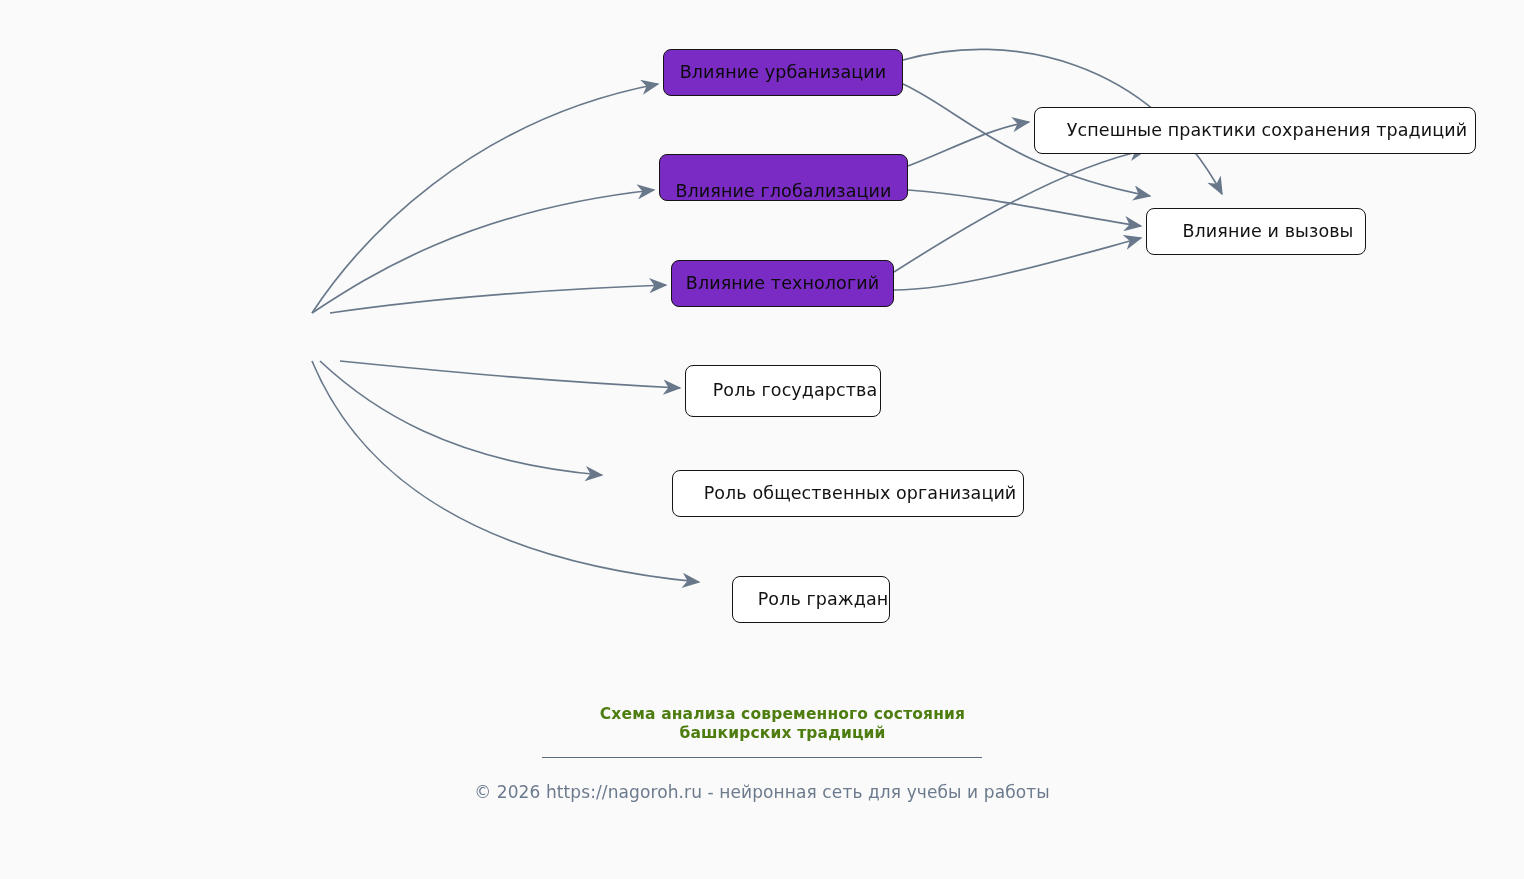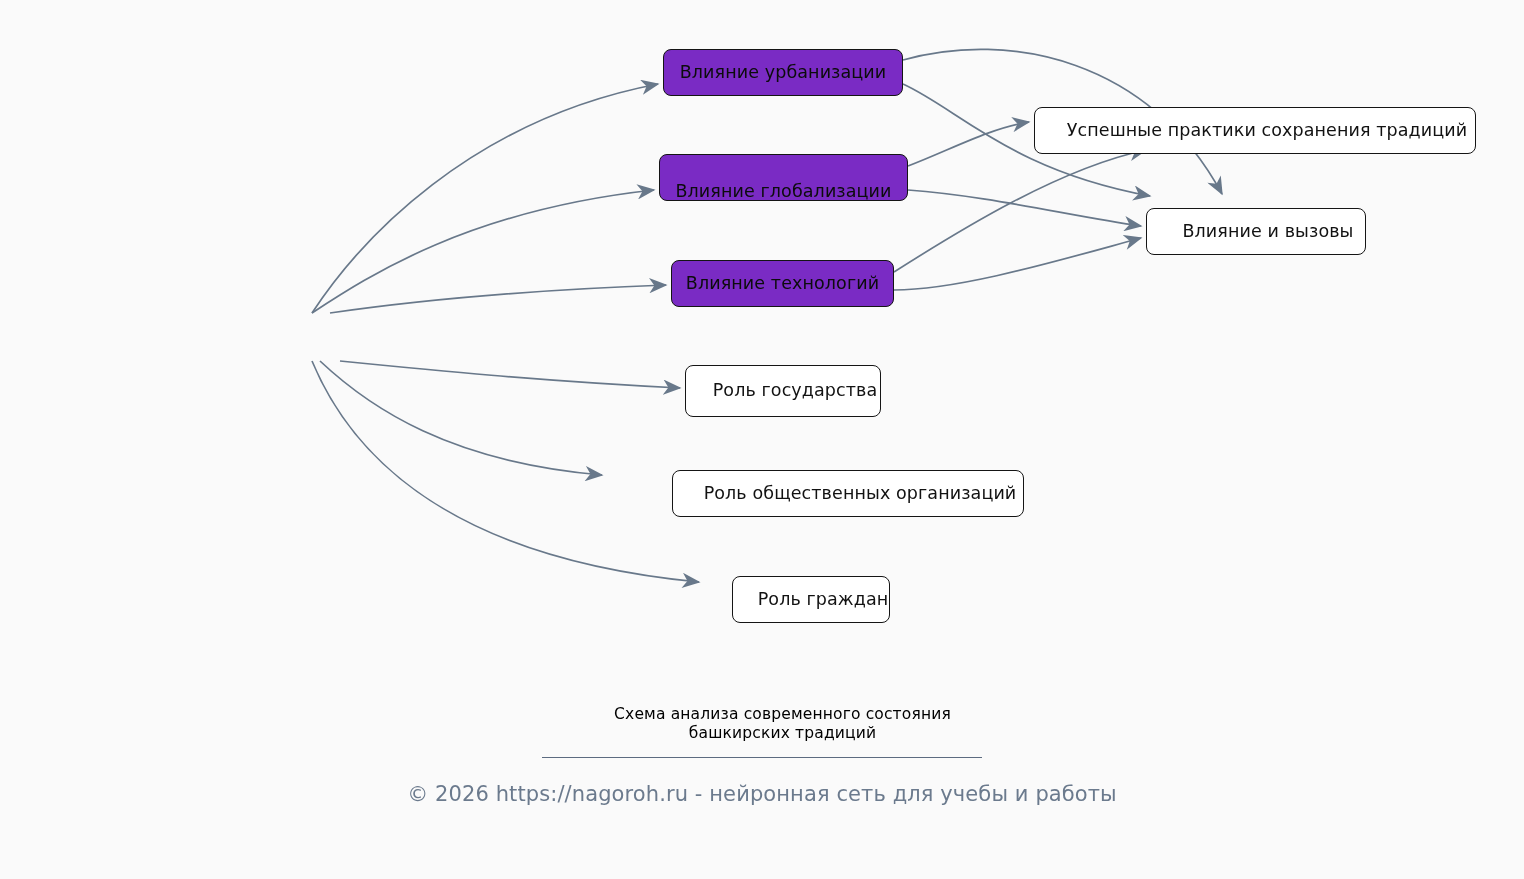--- a/index.html
+++ b/index.html
@@ -64,35 +64,35 @@
   }
   .caption-block {
     position: absolute;
     left: 0;
     top: 705px;
     width: 1524px;
     text-align: center;
   }
   .caption-title {
     font-size: 15.5px;
-    font-weight: normal;
-    color: #000000;
+    font-weight: bold;
+    color: #4d7c0f;
     line-height: 19px;
     letter-spacing: 0.15px;
     padding-left: 41px;
   }
   .caption-rule {
     width: 440px;
     height: 0;
     margin: 14px auto 0 auto;
     border-top: 1.7px solid #5c6b80;
   }
   .caption-footer {
     margin-top: 24px;
-    font-size: 21px;
+    font-size: 17px;
     color: #6b7a8d;
     letter-spacing: 0.1px;
   }
 </style>
 </head>
 <body>
 
 <div id="canvas">
 
   <svg class="edges" viewBox="0 0 1524 879" width="1524" height="879" xmlns="http://www.w3.org/2000/svg">

